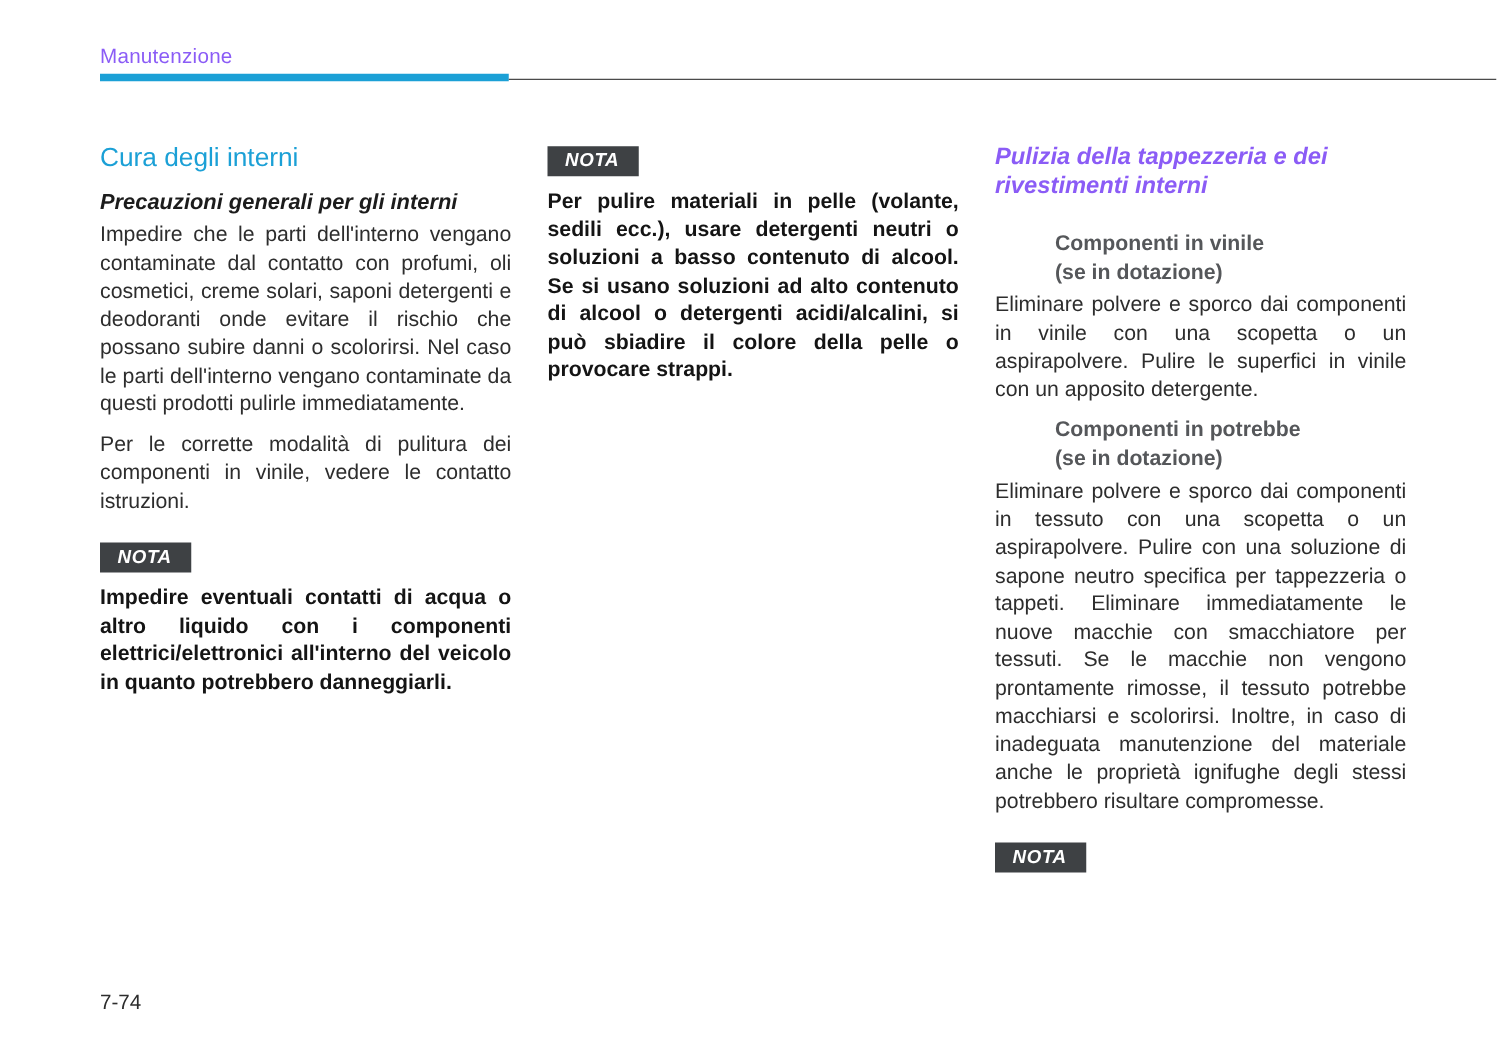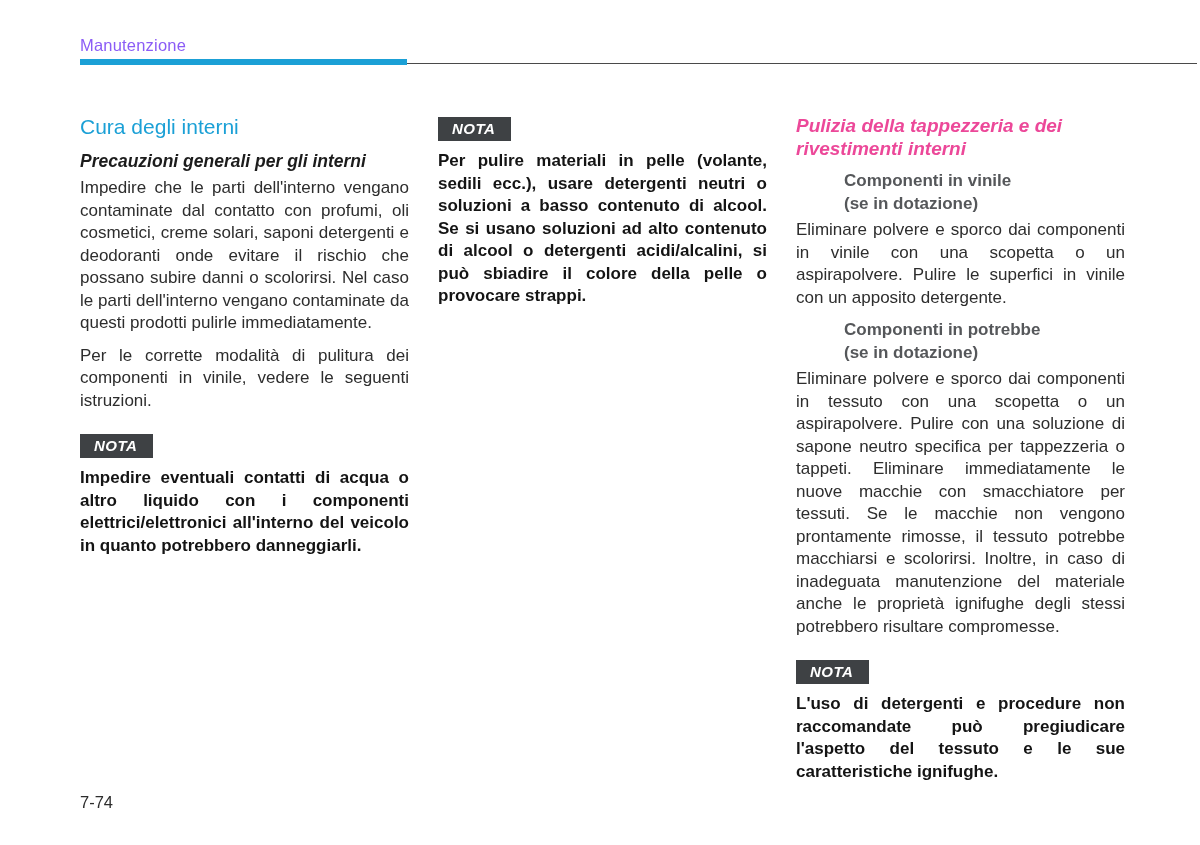--- a/index.html
+++ b/index.html
@@ -44,21 +44,21 @@
   .section-title {
     font-size:21px; font-weight:normal; color:#1ba0d6;
     margin-bottom:10px; line-height:26px;
   }
   .subsection-title {
     font-size:17.5px; font-weight:bold; font-style:italic;
     color:#1c1c1c; margin-bottom:5px; line-height:22px;
   }
   .col3-title {
     font-size:19px; font-weight:bold; font-style:italic;
-    color:#ec4899; line-height:23px; margin-bottom:10px;
+    color:#8b5cf6; line-height:23px; margin-bottom:24px;
   }
   .subhead {
     font-size:17px; font-weight:bold; color:#55575a;
     line-height:22.5px; margin-bottom:4px; margin-top:4px;margin-left:48px;
   }
   .subhead .line { display:block; }
 
   .nota-badge {
     display:inline-block;
     background:#3e4144; color:#ffffff;
@@ -85,21 +85,21 @@
   <span class="header-title">Manutenzione</span>
   <div class="rule-blue"></div>
   <div class="rule-thin"></div>
 
   <main class="columns">
 
     <section class="col">
       <h1 class="section-title">Cura degli interni</h1>
       <h2 class="subsection-title">Precauzioni generali per gli interni</h2>
       <p class="body-text">Impedire che le parti dell'interno vengano contaminate dal contatto con profumi, oli cosmetici, creme solari, saponi detergenti e deodoranti onde evitare il rischio che possano subire danni o scolorirsi. Nel caso le parti dell'interno vengano contaminate da questi prodotti pulirle immediatamente.</p>
-      <p class="body-text para2-spacing">Per le corrette modalità di pulitura dei componenti in vinile, vedere le seguenti istruzioni.</p>
+      <p class="body-text para2-spacing">Per le corrette modalità di pulitura dei componenti in vinile, vedere le contatto istruzioni.</p>
       <div class="nota-badge">
         <span>NOTA</span>
       </div>
       <p class="body-text bold-text">Impedire eventuali contatti di acqua o altro liquido con i componenti elettrici/elettronici all'interno del veicolo in quanto potrebbero danneggiarli.</p>
     </section>
 
     <section class="col">
       <div class="nota-badge">
         <span>NOTA</span>
       </div>
@@ -117,20 +117,19 @@
 
       <h3 class="subhead">
         <span class="line">Componenti in potrebbe</span>
         <span class="line">(se in dotazione)</span>
       </h3>
       <p class="body-text">Eliminare polvere e sporco dai componenti in tessuto con una scopetta o un aspirapolvere. Pulire con una soluzione di sapone neutro specifica per tappezzeria o tappeti. Eliminare immediatamente le nuove macchie con smacchiatore per tessuti. Se le macchie non vengono prontamente rimosse, il tessuto potrebbe macchiarsi e scolorirsi. Inoltre, in caso di inadeguata manutenzione del materiale anche le proprietà ignifughe degli stessi potrebbero risultare compromesse.</p>
 
       <div class="nota-badge">
         <span>NOTA</span>
       </div>
-      <p class="body-text bold-text">L'uso di detergenti e procedure non raccomandate può pregiudicare l'aspetto del tessuto e le sue caratteristiche ignifughe.</p>
     </section>
 
   </main>
 
   <span class="page-number">7-74</span>
 
 </div>
 
 </body></html>

